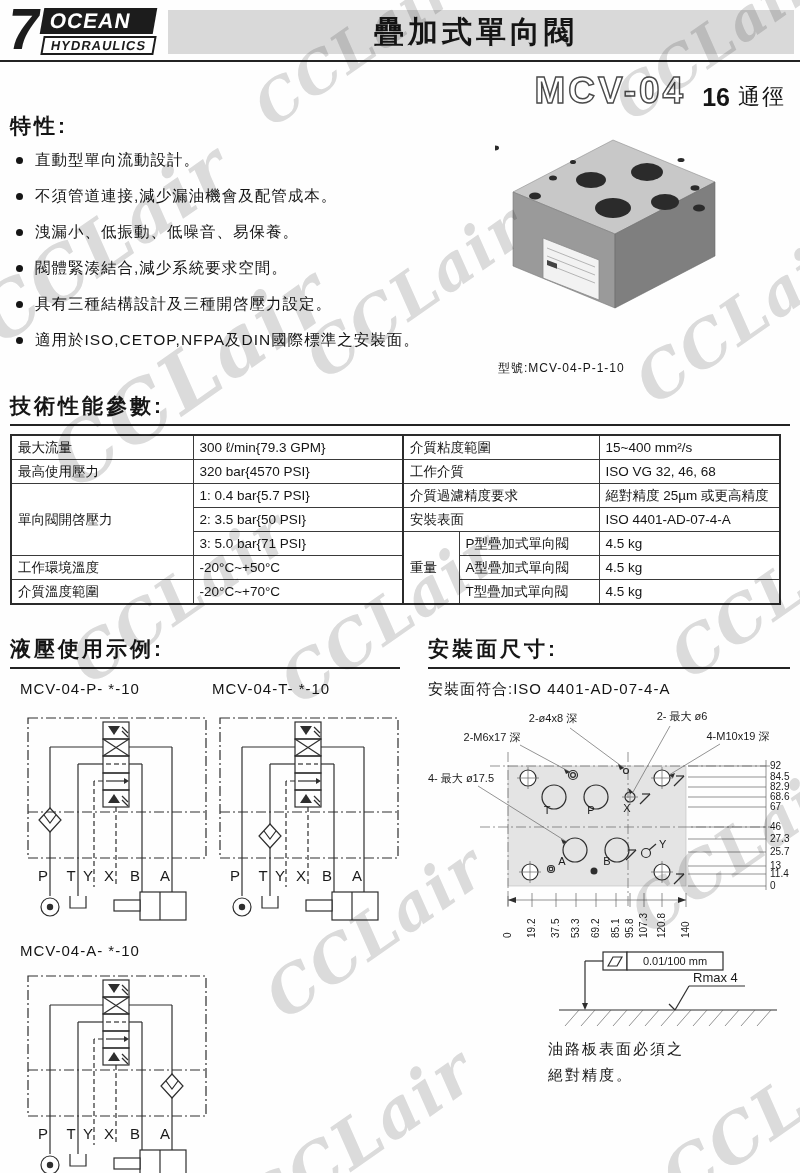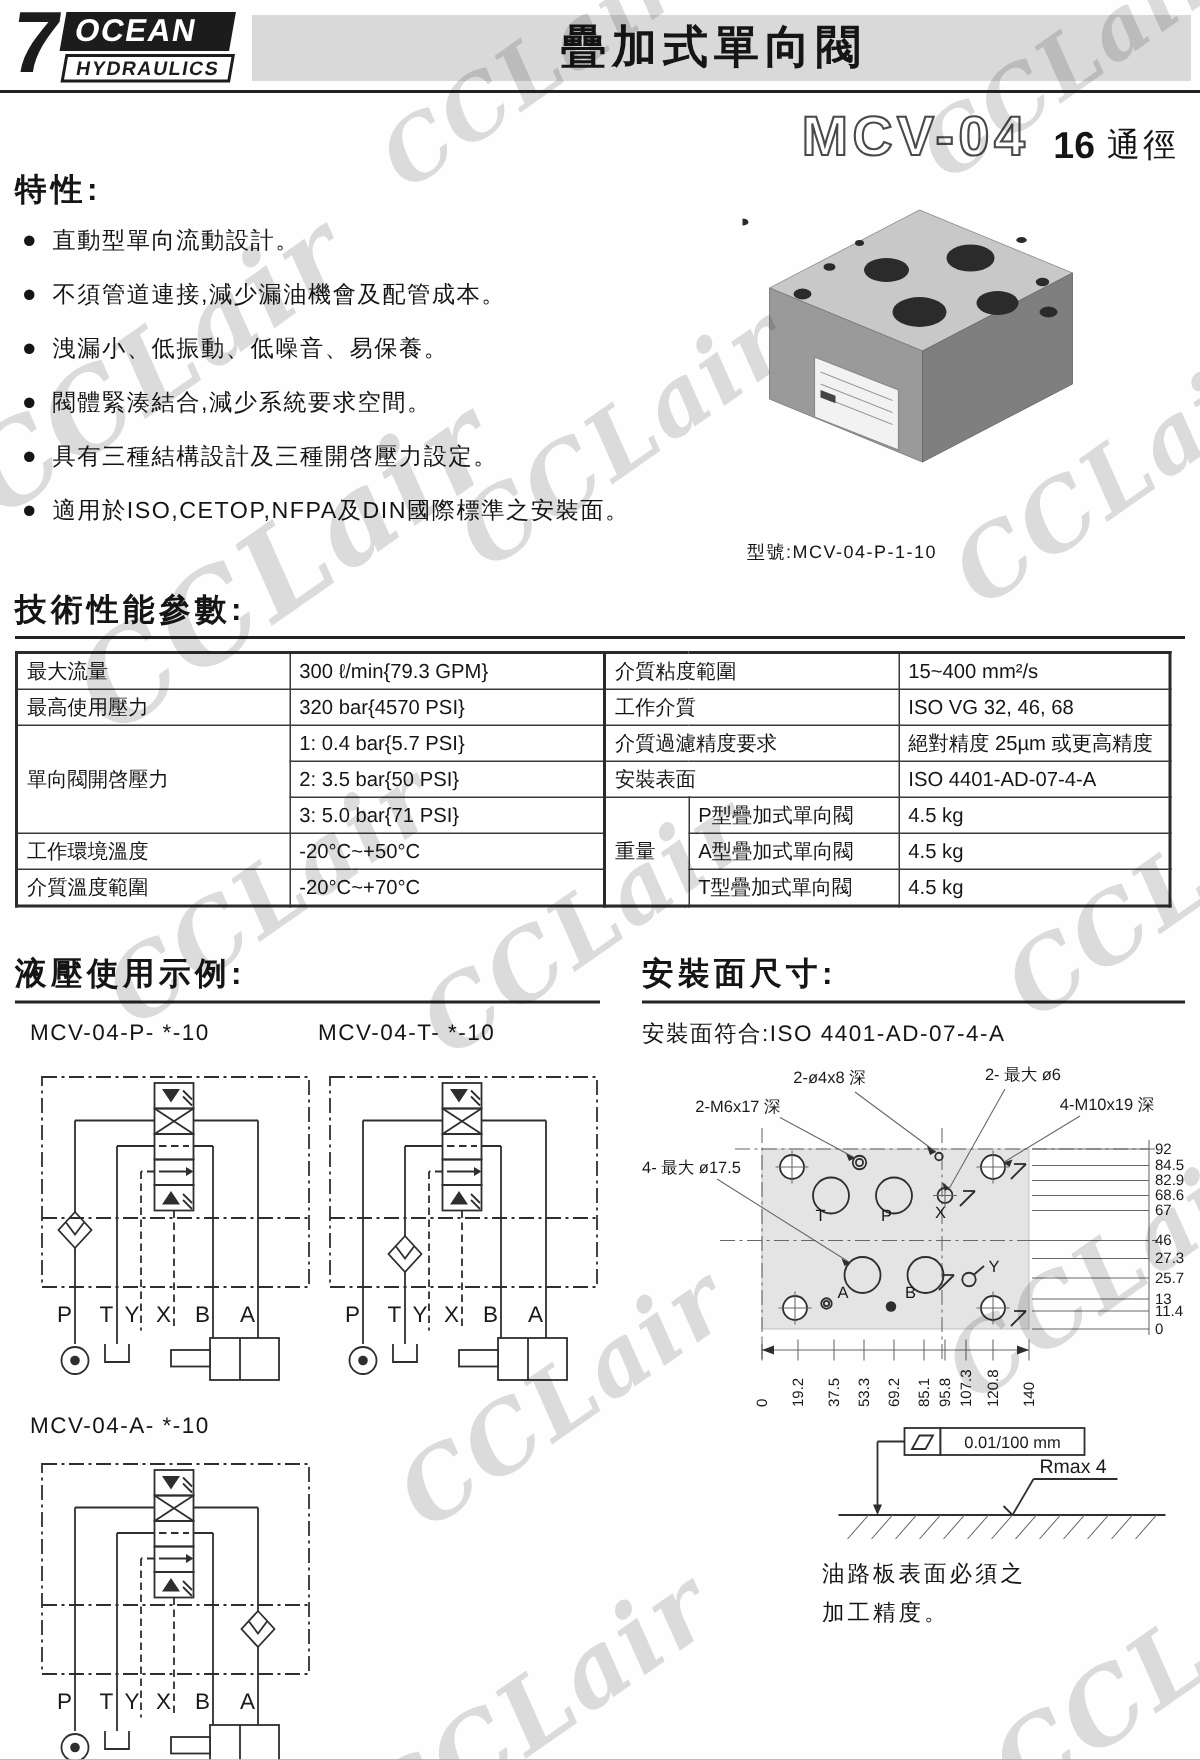--- a/index.html
+++ b/index.html
@@ -519,16 +519,16 @@
         <line x1="148" y1="80" x2="162" y2="64"></line>
           <line x1="164" y1="80" x2="178" y2="64"></line>
         <line x1="180" y1="80" x2="194" y2="64"></line>
           <line x1="196" y1="80" x2="210" y2="64"></line>
         <line x1="212" y1="80" x2="226" y2="64"></line>
       </g>
       <text class="lb2" x="130" y="19" text-anchor="middle">0.01/100 mm</text>
       <text x="148" y="36" style="font-size:13px">Rmax 4</text>
     </svg>
     <div class="abs" style="left:548px;top:1040px;font-size:15px;letter-spacing:2px">油路板表面必須之</div>
-    <div class="abs" style="left:548px;top:1066px;font-size:15px;letter-spacing:2px">加工精度。</div>
+    <div class="abs" style="left:548px;top:1066px;font-size:15px;letter-spacing:2px">絕對精度。</div>
 
   </div>
 </div>
 
 </body></html>

